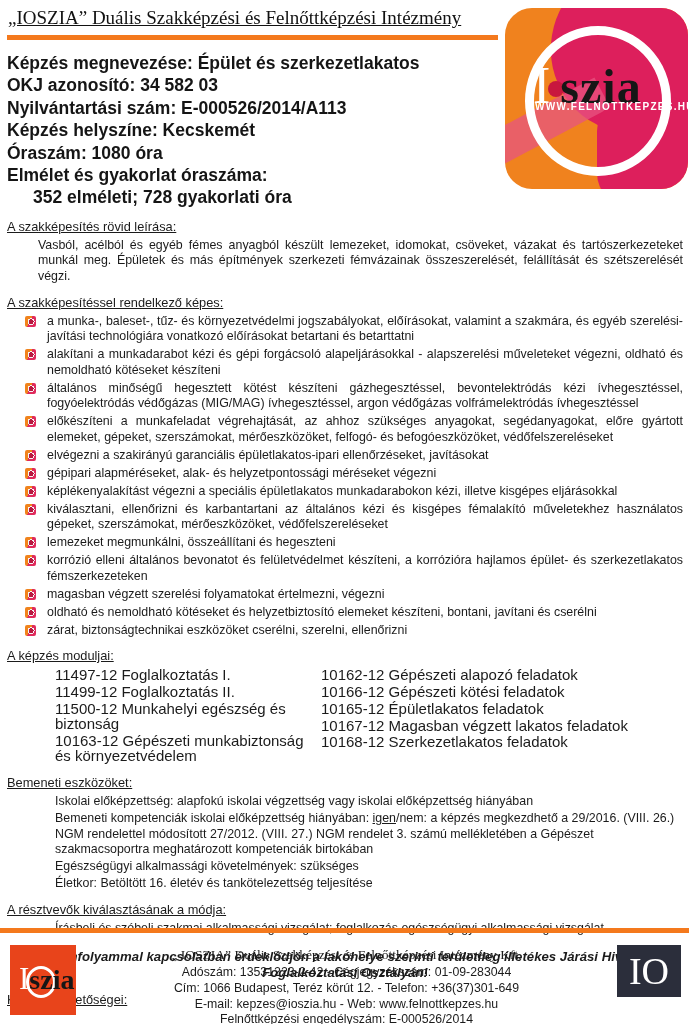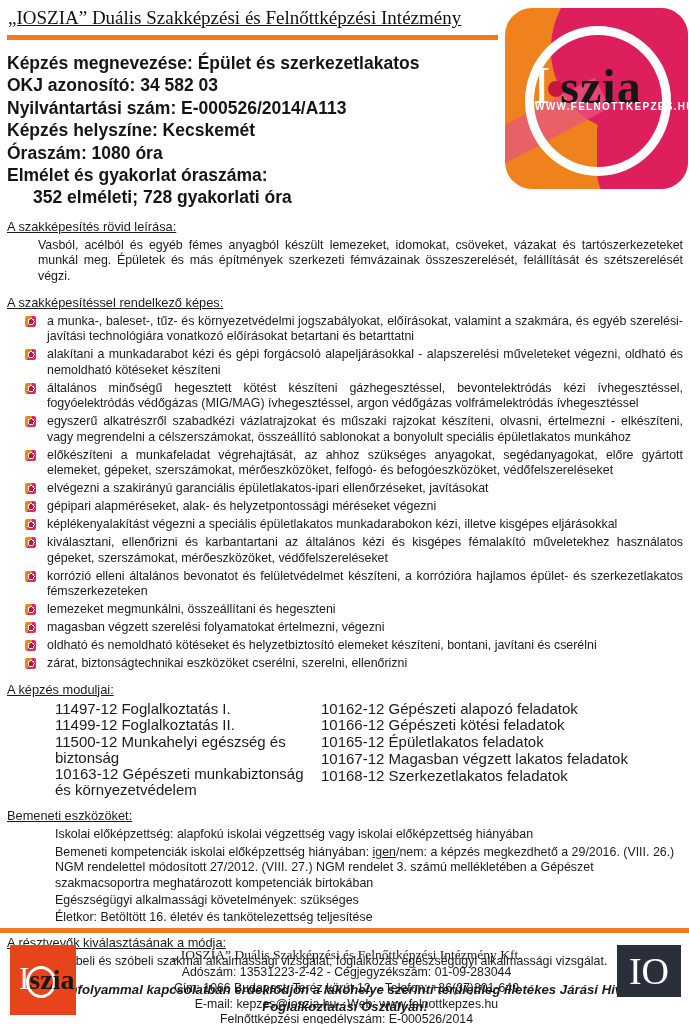--- a/index.html
+++ b/index.html
@@ -185,24 +185,20 @@
       <li>
         <span class="bicon"></span>
         <span class="btext">alakítani a munkadarabot kézi és gépi forgácsoló alapeljárásokkal - alapszerelési műveleteket végezni, oldható és nemoldható kötéseket készíteni</span>
       </li>
 
       <li>
         <span class="bicon"></span>
         <span class="btext">általános minőségű hegesztett kötést készíteni gázhegesztéssel, bevontelektródás kézi ívhegesztéssel, fogyóelektródás védőgázas (MIG/MAG) ívhegesztéssel, argon védőgázas volfrámelektródás ívhegesztéssel</span>
       </li>
 
-      <li>
-        <span class="bicon"></span>
-        <span class="btext">egyszerű alkatrészről szabadkézi vázlatrajzokat és műszaki rajzokat készíteni, olvasni, értelmezni - elkészíteni, vagy megrendelni a célszerszámokat, összeállító sablonokat a bonyolult speciális épületlakatos munkához</span>
-      </li>
 
       <li>
         <span class="bicon"></span>
         <span class="btext">előkészíteni a munkafeladat végrehajtását, az ahhoz szükséges anyagokat, segédanyagokat, előre gyártott elemeket, gépeket, szerszámokat, mérőeszközöket, felfogó- és befogóeszközöket, védőfelszereléseket</span>
       </li>
 
       <li>
         <span class="bicon"></span>
         <span class="btext">elvégezni a szakirányú garanciális épületlakatos-ipari ellenőrzéseket, javításokat</span>
       </li>
@@ -217,26 +213,26 @@
         <span class="btext">képlékenyalakítást végezni a speciális épületlakatos munkadarabokon kézi, illetve kisgépes eljárásokkal</span>
       </li>
 
       <li>
         <span class="bicon"></span>
         <span class="btext">kiválasztani, ellenőrizni és karbantartani az általános kézi és kisgépes fémalakító műveletekhez használatos gépeket, szerszámokat, mérőeszközöket, védőfelszereléseket</span>
       </li>
 
       <li>
         <span class="bicon"></span>
+        <span class="btext">lemezeket megmunkálni, összeállítani és hegeszteni</span>
+      </li>
+
+      <li>
+        <span class="bicon"></span>
         <span class="btext">korrózió elleni általános bevonatot és felületvédelmet készíteni, a korrózióra hajlamos épület- és szerkezetlakatos fémszerkezeteken</span>
-      </li>
-
-      <li>
-        <span class="bicon"></span>
-        <span class="btext">lemezeket megmunkálni, összeállítani és hegeszteni</span>
       </li>
 
       <li>
         <span class="bicon"></span>
         <span class="btext">magasban végzett szerelési folyamatokat értelmezni, végezni</span>
       </li>
 
       <li>
         <span class="bicon"></span>
         <span class="btext">oldható és nemoldható kötéseket és helyzetbiztosító elemeket készíteni, bontani, javítani és cserélni</span>

